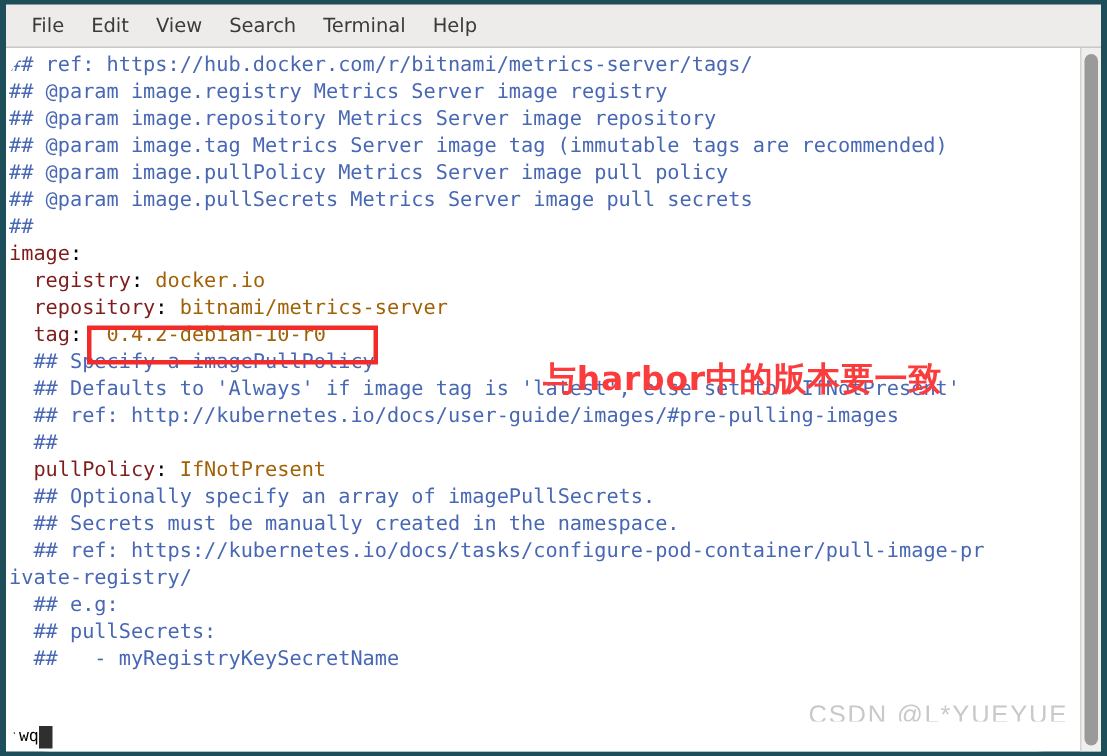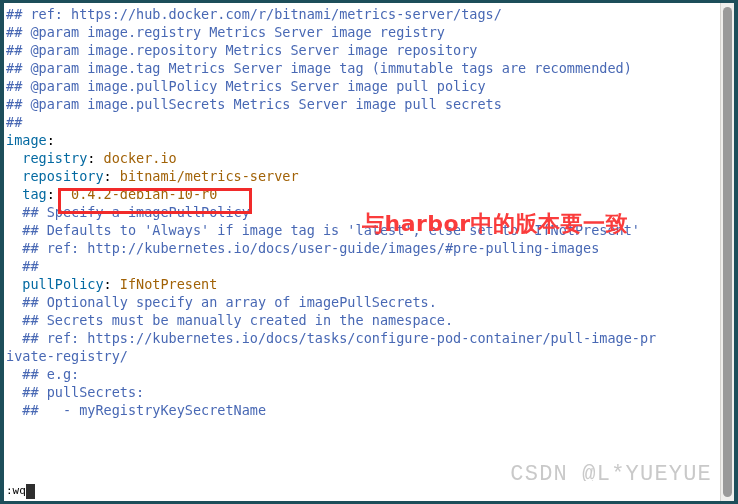--- a/index.html
+++ b/index.html
@@ -86,37 +86,38 @@
     background: #ffffff;
     display: flex;
     overflow: hidden;
   }
   #term-body {
     flex: 1 1 auto;
     position: relative;
     background: #ffffff;
     overflow: hidden;
     padding: 1px 0 16px 1px;
+    border-radius: 29px;
   }
   #screen {
     position: absolute;
     left: 2px; top: 2px; right: 0; bottom: 0;
     font-family: "DejaVu Sans Mono", monospace;
     font-size: 13.5px;
     line-height: 18px;
     white-space: pre;
     color: #000000;
   }
   .line {
     height: 18px;
     line-height: 18px;
     white-space: pre;
   }
   .cmt   { color: #4868b4; }
-  .key   { color: #0369a1; }
+  .key   { color: #7f1d1d; }
   .val   { color: #a16207; }
   .punct { color: #000000; }
 
   
   #tag-box {
     position: absolute;
     left: 52px;
     top: 3px;
     width: 194px;
     height: 26px;
@@ -136,22 +137,22 @@
     color: #fa3c3c;
     white-space: nowrap;
     letter-spacing: 0.5px;
   }
 
   
   #watermark {
     position: absolute;
     right: 8px;
     bottom: 14px;
-    font-family: Liberation Mono, monospace;
-    font-size: 22px;
+    font-family: Liberation Sans, sans-serif;
+    font-size: 17px;
     color: #c9c9c9;
     letter-spacing: 1.2px;
     white-space: nowrap;
     pointer-events: none;
   }
 
   
   #statusline {
     position: absolute;
     left: 0; right: 0; bottom: 0;
@@ -191,20 +192,28 @@
     background: #9a9a9a;
     border-radius: 5px;
   }
 </style>
 </head>
 <body>
 
 <div id="window">
 
 
+  <div id="menubar">
+    <div class="menu-item">File</div>
+    <div class="menu-item">Edit</div>
+    <div class="menu-item">View</div>
+    <div class="menu-item">Search</div>
+    <div class="menu-item">Terminal</div>
+    <div class="menu-item">Help</div>
+  </div>
 
   <div id="terminal-area">
 
     <div id="term-body">
       <div id="screen"><div class="line"><span class="cmt">## ref: https://hub.docker.com/r/bitnami/metrics-server/tags/</span></div><div class="line"><span class="cmt">## @param image.registry Metrics Server image registry</span></div><div class="line"><span class="cmt">## @param image.repository Metrics Server image repository</span></div><div class="line"><span class="cmt">## @param image.tag Metrics Server image tag (immutable tags are recommended)</span></div><div class="line"><span class="cmt">## @param image.pullPolicy Metrics Server image pull policy</span></div><div class="line"><span class="cmt">## @param image.pullSecrets Metrics Server image pull secrets</span></div><div class="line"><span class="cmt">##</span></div><div class="line"><span class="key">image</span><span class="punct">:</span></div><div class="line"><span>  </span><span class="key">registry</span><span class="punct">:</span><span class="val"> docker.io</span></div><div class="line"><span>  </span><span class="key">repository</span><span class="punct">:</span><span class="val"> bitnami/metrics-server</span></div><div class="line line-rel"><span>  </span><span class="key">tag</span><span class="punct">:</span><span class="val">  0.4.2-debian-10-r0</span><div id="tag-box"></div></div><div class="line"><span>  </span><span class="cmt">## Specify a imagePullPolicy</span></div><div class="line"><span>  </span><span class="cmt">## Defaults to 'Always' if image tag is 'latest', else set to 'IfNotPresent'</span></div><div class="line"><span>  </span><span class="cmt">## ref: http://kubernetes.io/docs/user-guide/images/#pre-pulling-images</span></div><div class="line"><span>  </span><span class="cmt">##</span></div><div class="line"><span>  </span><span class="key">pullPolicy</span><span class="punct">:</span><span class="val"> IfNotPresent</span></div><div class="line"><span>  </span><span class="cmt">## Optionally specify an array of imagePullSecrets.</span></div><div class="line"><span>  </span><span class="cmt">## Secrets must be manually created in the namespace.</span></div><div class="line"><span>  </span><span class="cmt">## ref: https://kubernetes.io/docs/tasks/configure-pod-container/pull-image-pr</span></div><div class="line"><span class="cmt">ivate-registry/</span></div><div class="line"><span>  </span><span class="cmt">## e.g:</span></div><div class="line"><span>  </span><span class="cmt">## pullSecrets:</span></div><div class="line"><span>  </span><span class="cmt">##   - myRegistryKeySecretName</span></div></div>
 
       <div id="annotation">与harbor中的版本要一致</div>
 
       <div id="watermark">CSDN @L*YUEYUE</div>
 

